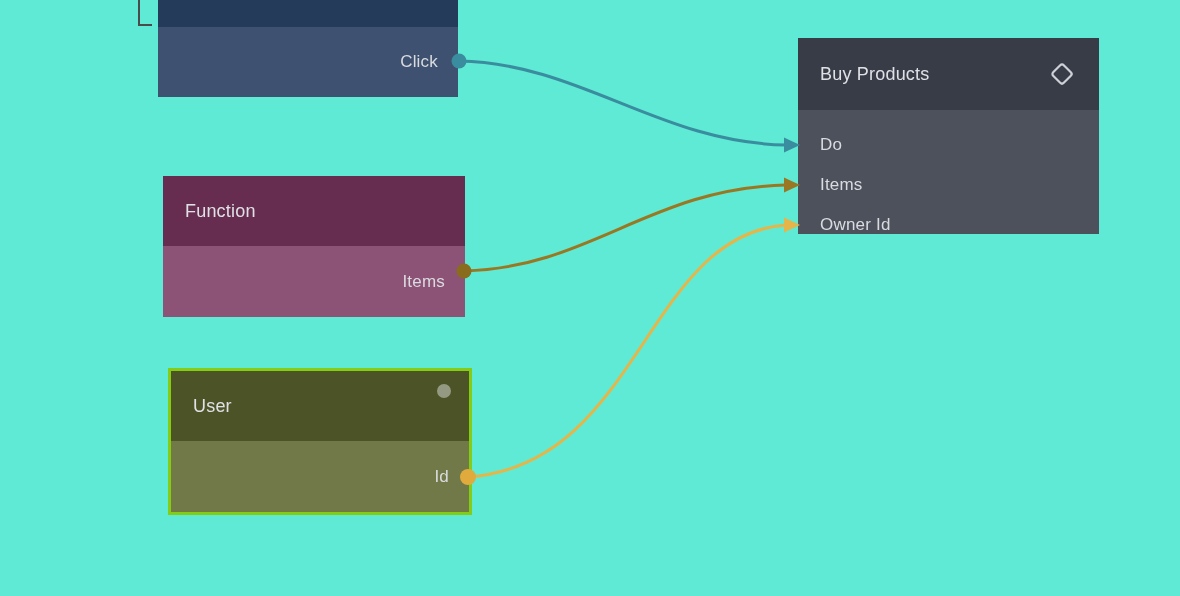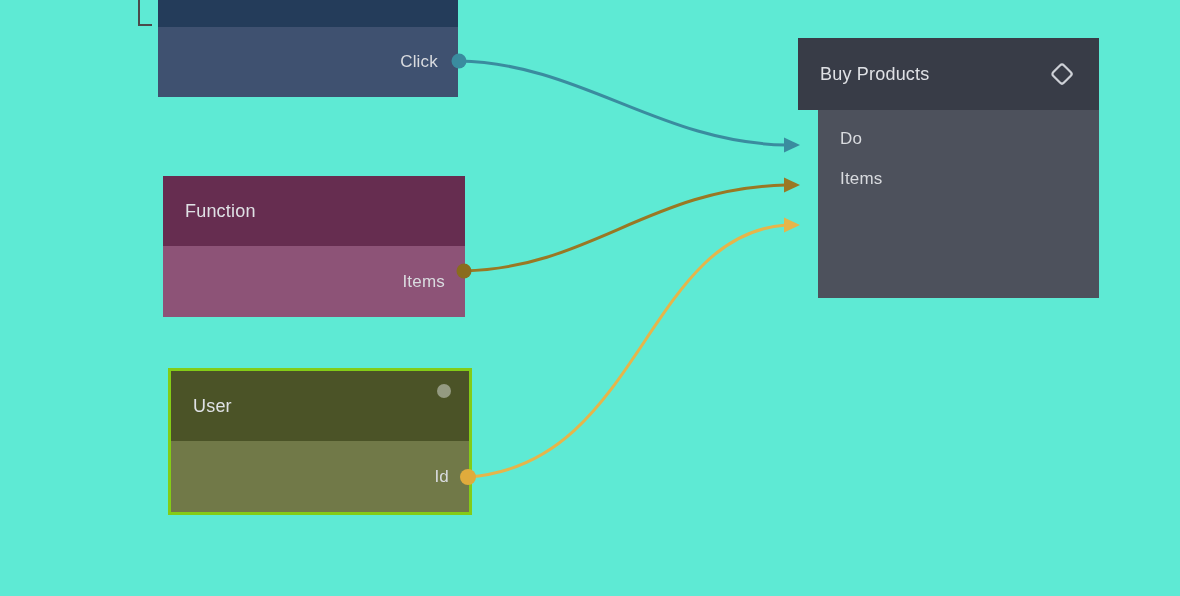--- a/index.html
+++ b/index.html
@@ -44,21 +44,21 @@
   .n-user .node-header { height: 70px; background: #4b5327; position: relative; }
   .n-user .node-body   { height: 71px; background: #717948; }
   .status-dot {
     position: absolute; right: 18px; top: 13px;
     width: 14px; height: 14px; border-radius: 50%;
     background: #949a81;
   }
   
   .n-buy { left: 798px; top: 38px; width: 301px; }
   .n-buy .node-header { height: 72px; background: #383c47; }
-  .n-buy .node-body   { height: 188px; background: #4d515c; padding-top: 9px; margin-left: 20px; }
+  .n-buy .node-body   { height: 124px; background: #4d515c; padding-top: 15px; }
   .port-in {
     height: 40px; display: flex; align-items: center;
     padding-left: 22px;
     font-size: 17px; color: #d9dbdf; letter-spacing: .2px;
   }
   .diamond-wrap { margin-left: auto; display: flex; align-items: center; }
   
   .wires {
     position: absolute; left: 0; top: 0;
     width: 1180px; height: 596px;
@@ -108,20 +108,21 @@
       <span>Buy Products</span>
       <span class="diamond-wrap">
         <svg width="30" height="30" viewBox="0 0 30 30">
           <rect x="7.5" y="7.5" width="15" height="15" rx="2.5" transform="rotate(45 15 15)" fill="none" stroke="#cdd0d6" stroke-width="2.2"></rect>
         </svg>
       </span>
     </div>
     <div class="node-body">
       <div class="port-in">Do</div>
       <div class="port-in">Items</div>
+      <div class="port-in">Owner Id</div>
     </div>
   </div>
 
   <svg class="wires" viewBox="0 0 1180 596">
 
     <path d="M459,61 C580,63 660,143 786,145" fill="none" stroke-width="3" stroke-linecap="round" stroke="#3a8c9f"></path>
     <polygon points="784,137.5 800,145 784,152.5" fill="#3a8c9f"></polygon>
     <circle cx="459" cy="61" r="7.5" fill="#3a8c9f"></circle>
 
     <path d="M464,271 C590,268 650,188 786,185" fill="none" stroke-width="3" stroke-linecap="round" stroke="#9a7823"></path>

